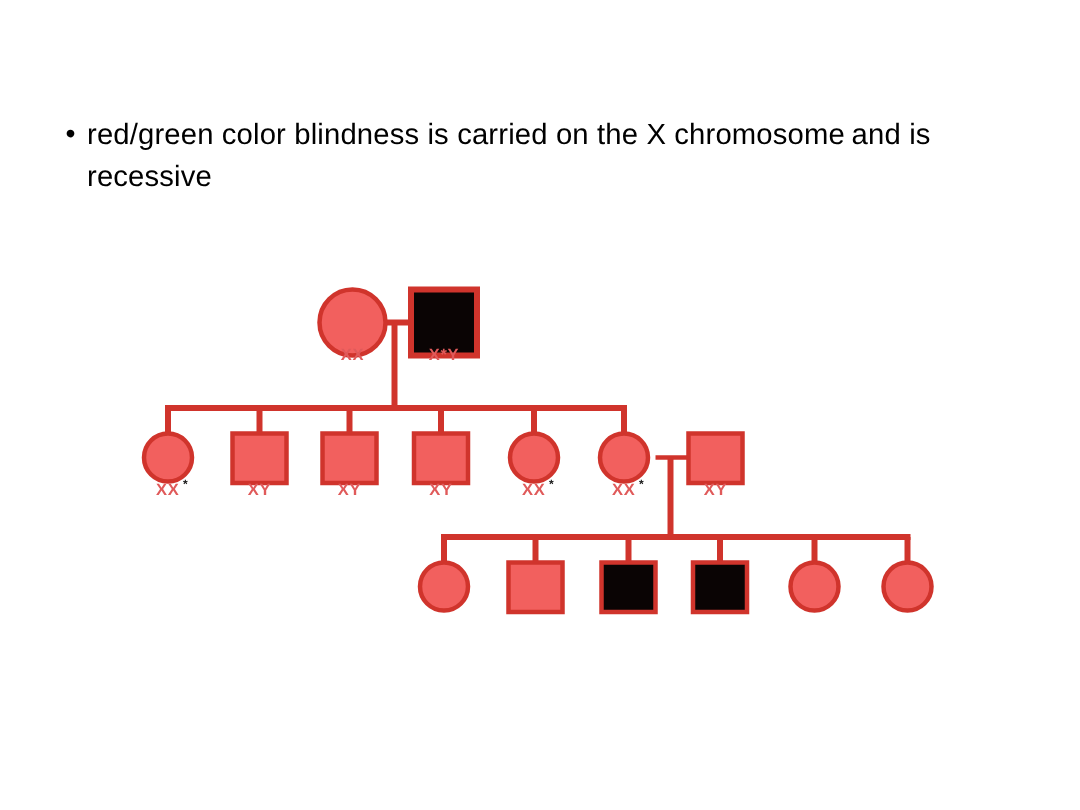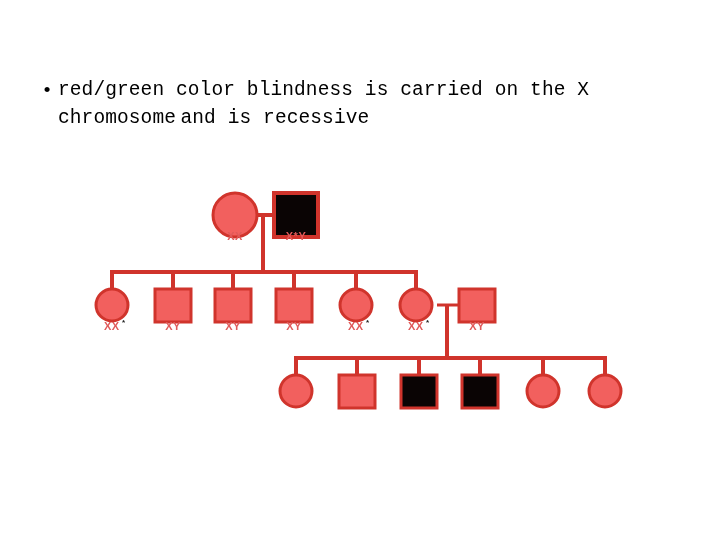--- a/index.html
+++ b/index.html
@@ -33,21 +33,20 @@
     font-size: 19px;
     line-height: 28px;
     color: #000000;
     text-align: center;
   }
   .bullet-text {
     font-size: 19.5px;
     line-height: 28px;
     color: #000000;
     letter-spacing: 0.1px;
-    font-family: Liberation Mono, monospace;
   }
 
   
   #pedigree {
     position: absolute;
     left: 0;
     top: 0;
     width: 720px;
     height: 540px;
     border-radius: 13px;

